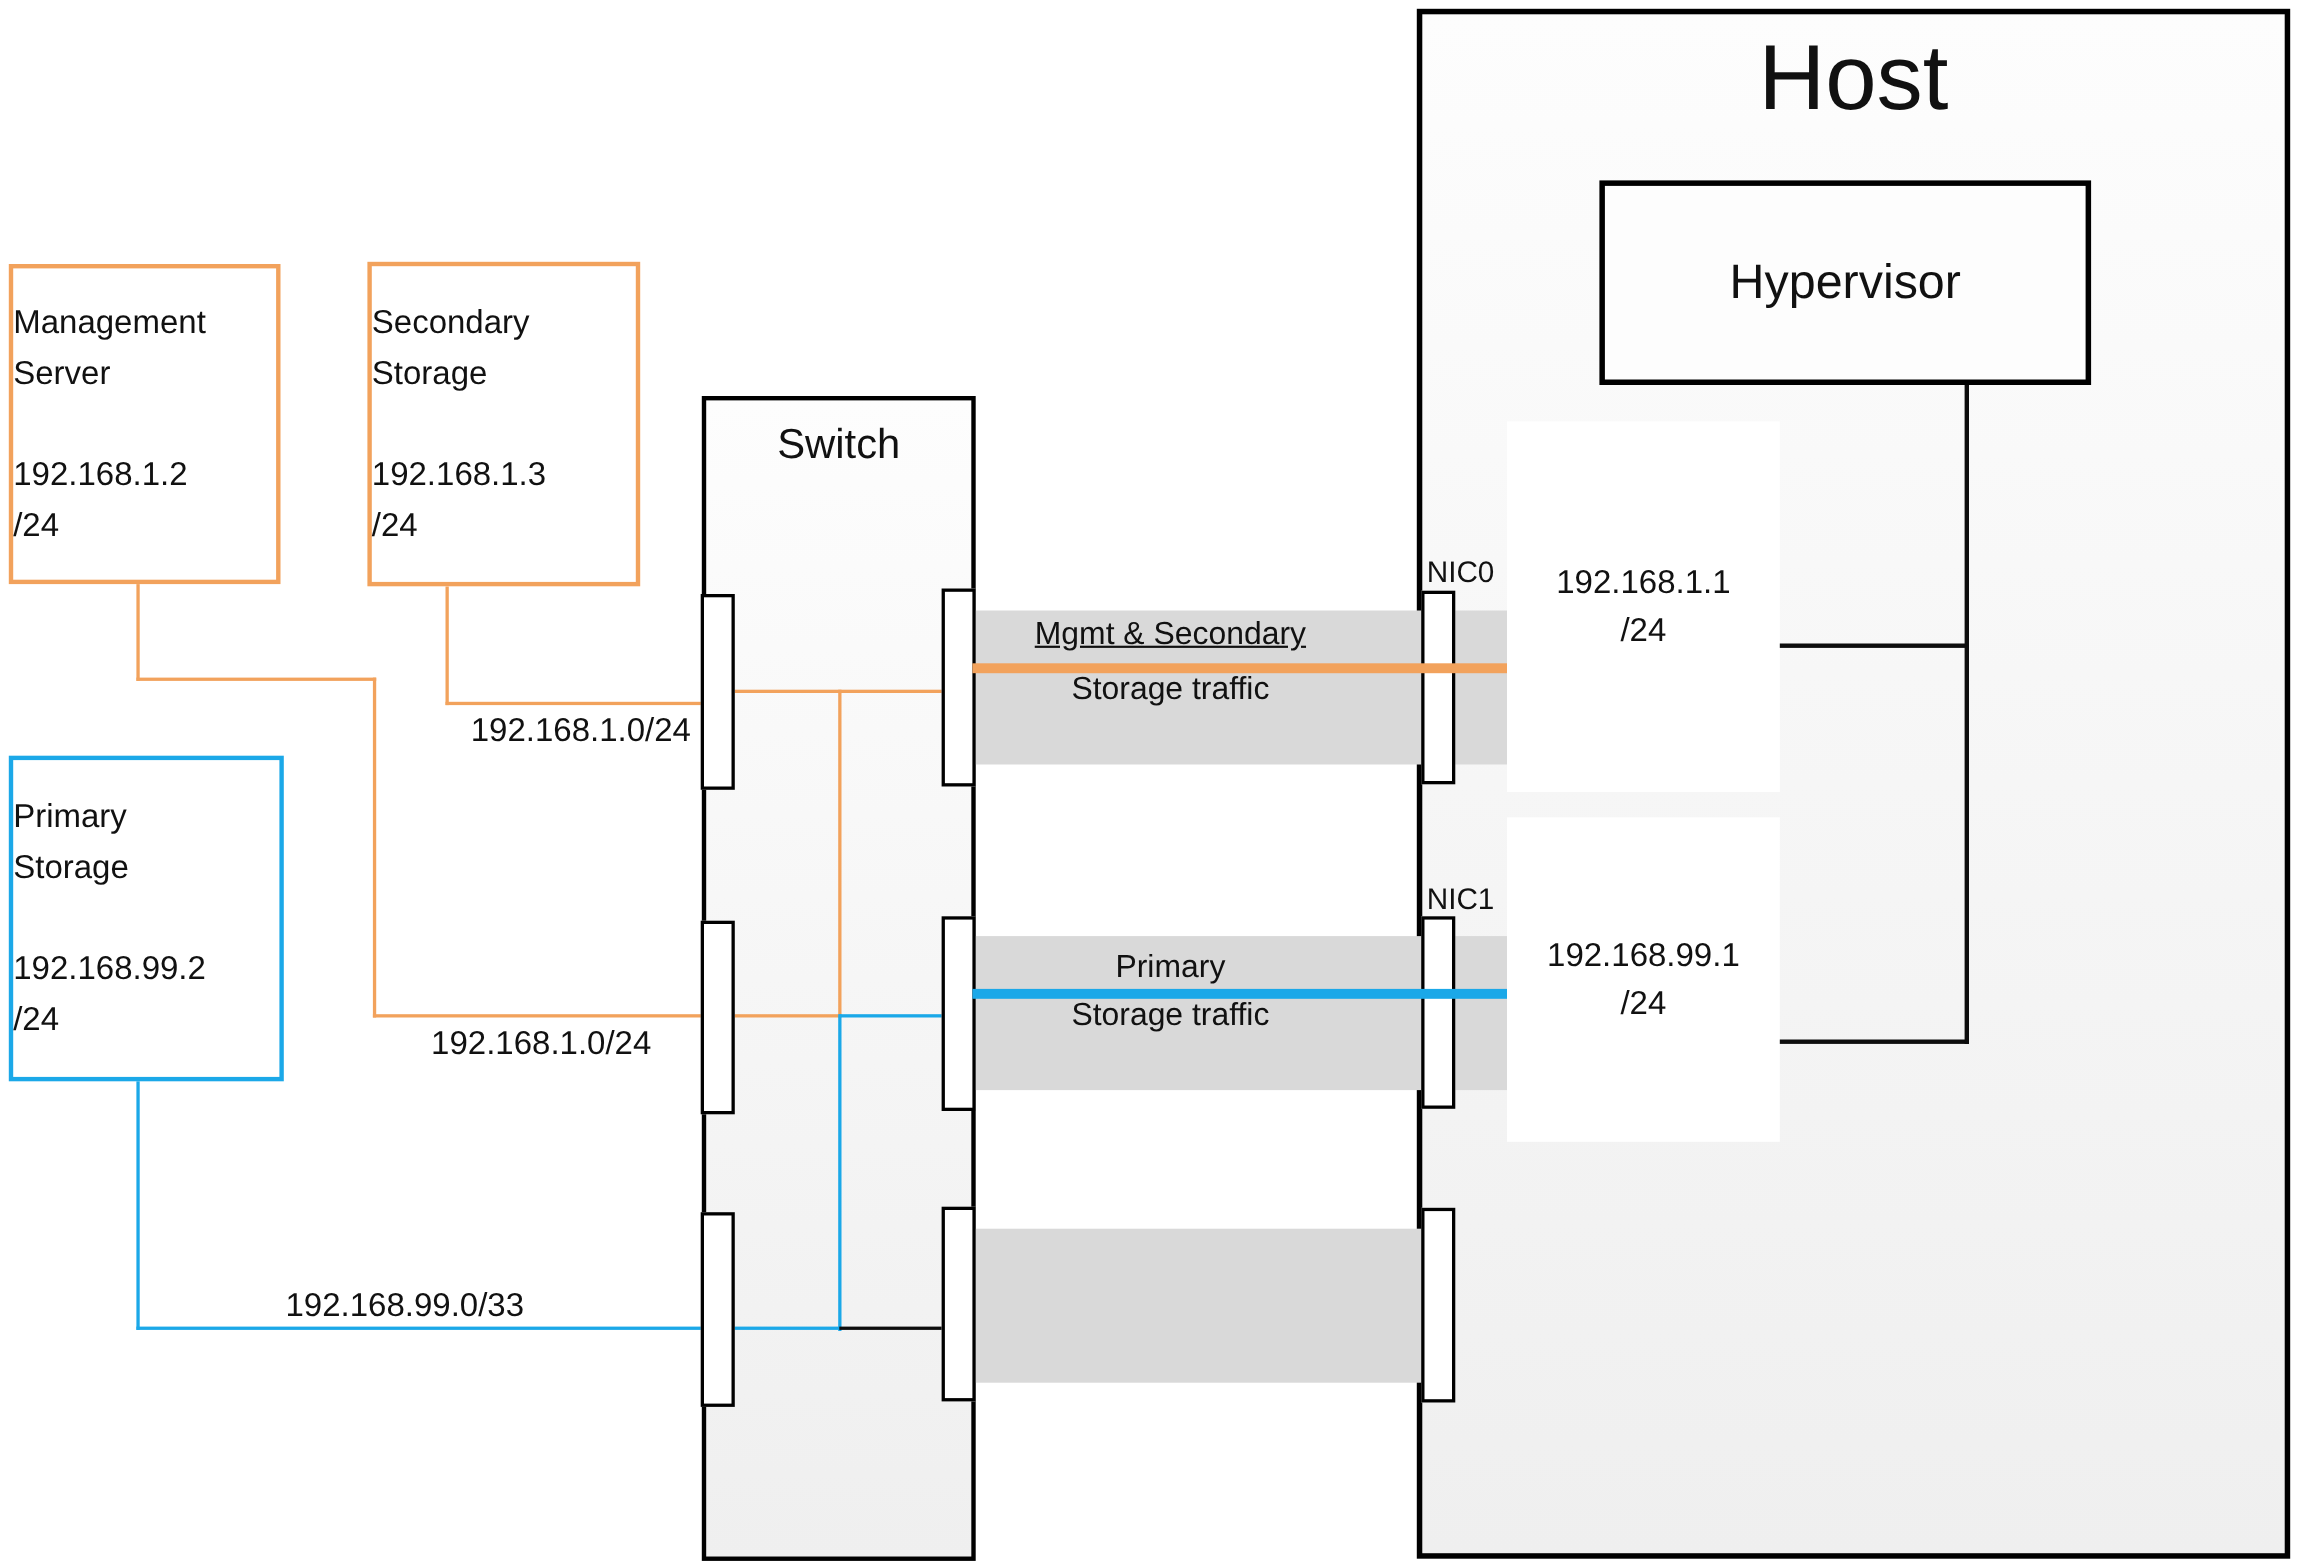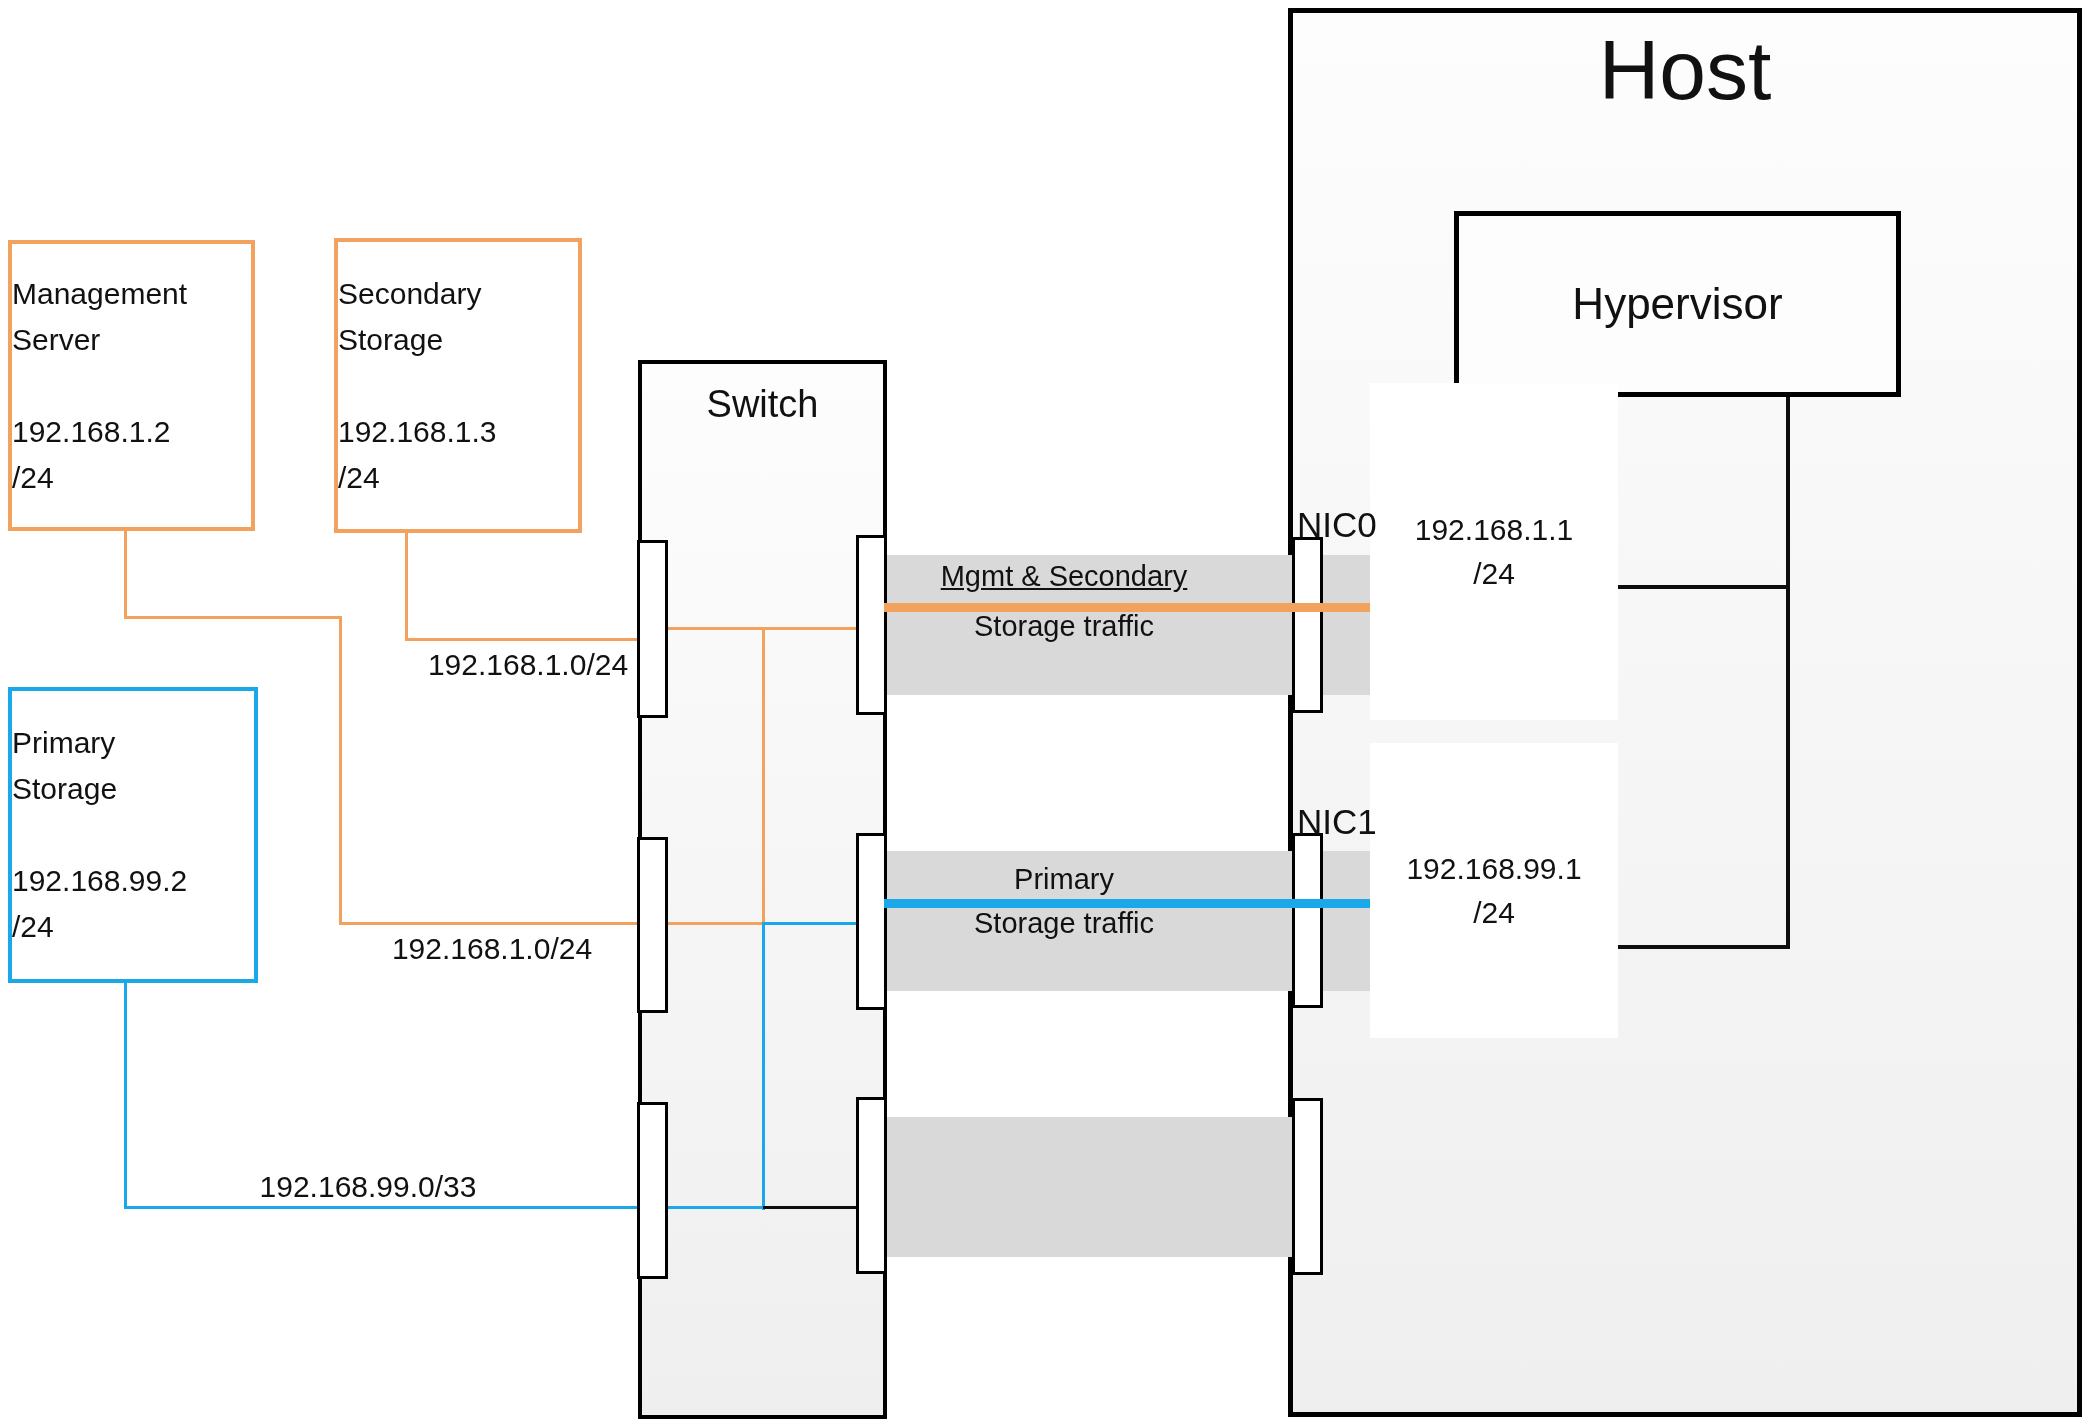--- a/index.html
+++ b/index.html
@@ -18,21 +18,21 @@
   .thin{z-index:3;}
   .thin.orange{background:var(--orange);}
   .thin.blue{background:var(--blue);}
   .thin.black{background:#0d0d0d;}
   .thick{height:9px;z-index:5;}
   .thick.orange{background:var(--orange);}
   .thick.blue{background:var(--blue);}
   .title{z-index:6;text-align:center;}
   .netlabel{z-index:6;font-size:30px;text-align:center;white-space:nowrap;}
   .bandlabel{z-index:6;font-size:29px;text-align:center;white-space:nowrap;}
-  .niclabel{z-index:6;font-size:35px;white-space:nowrap;}
+  .niclabel{z-index:6;font-size:27px;white-space:nowrap;}
 </style>
 </head>
 <body>
 
 <div id="canvas">
 
   <div class="abs big-box" style="left:1288px;top:8px;width:794px;height:1409px;border-width:5px;"></div>
   <div class="abs title" style="left:1288px;top:22px;width:794px;font-size:84px;line-height:96px;"><span>Host</span></div>
 
   <div class="abs big-box" style="left:638px;top:360px;width:249px;height:1059px;"></div>
@@ -72,21 +72,21 @@
   <div class="abs port" style="left:856px;top:833px;width:31px;height:177px;"></div>
   <div class="abs port" style="left:856px;top:1097px;width:31px;height:177px;"></div>
 
   <div class="abs port" style="left:1292px;top:537px;width:31px;height:176px;"></div>
   <div class="abs port" style="left:1292px;top:833px;width:31px;height:175px;"></div>
   <div class="abs port" style="left:1292px;top:1098px;width:31px;height:177px;"></div>
 
   <div class="abs thick orange" style="left:884px;top:603px;width:490px;"></div>
   <div class="abs thick blue" style="left:884px;top:899px;width:490px;"></div>
 
-  <div class="abs" style="left:1454px;top:164px;width:447px;height:186px;box-sizing:border-box;border:5px solid #000;background:#fdfdfd;z-index:6;display:flex;align-items:center;justify-content:center;font-size:44px;margin-top:47px;">
+  <div class="abs" style="left:1454px;top:164px;width:447px;height:186px;box-sizing:border-box;border:5px solid #000;background:#fdfdfd;z-index:6;display:flex;align-items:center;justify-content:center;font-size:44px;">
     <span>Hypervisor</span>
   </div>
 
   <div class="abs node-box orange" style="left:8px;top:240px;width:247px;height:291px;">
     <div>Management</div>
     <div>Server</div>
     <div>&nbsp;</div>
     <div>192.168.1.2</div>
     <div>/24</div>
   </div>

